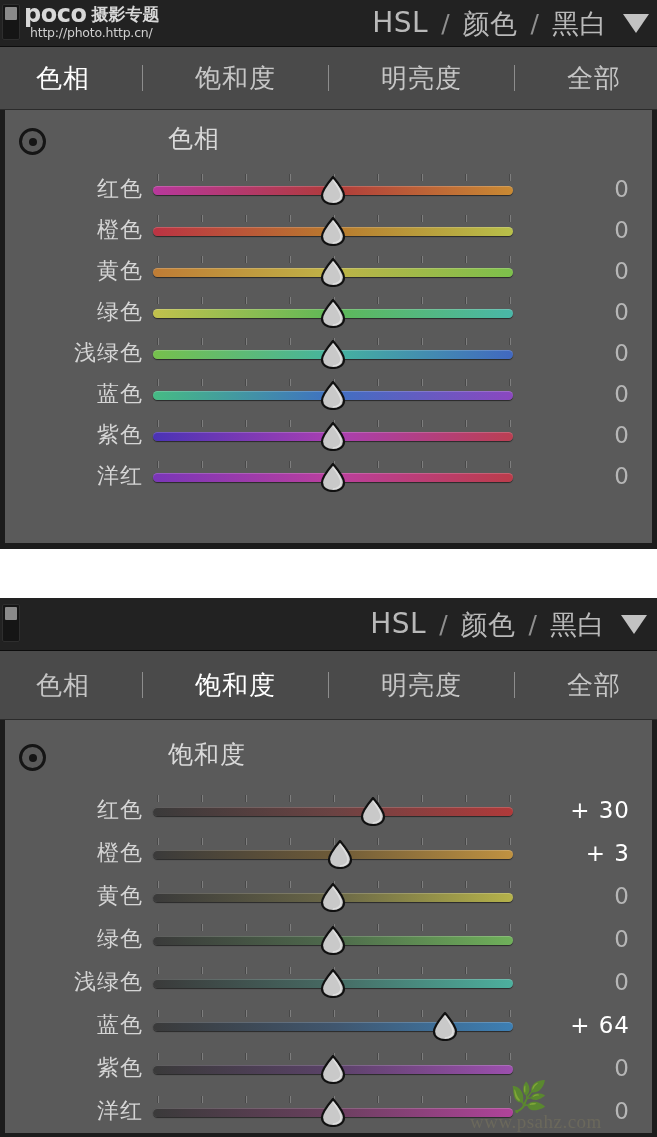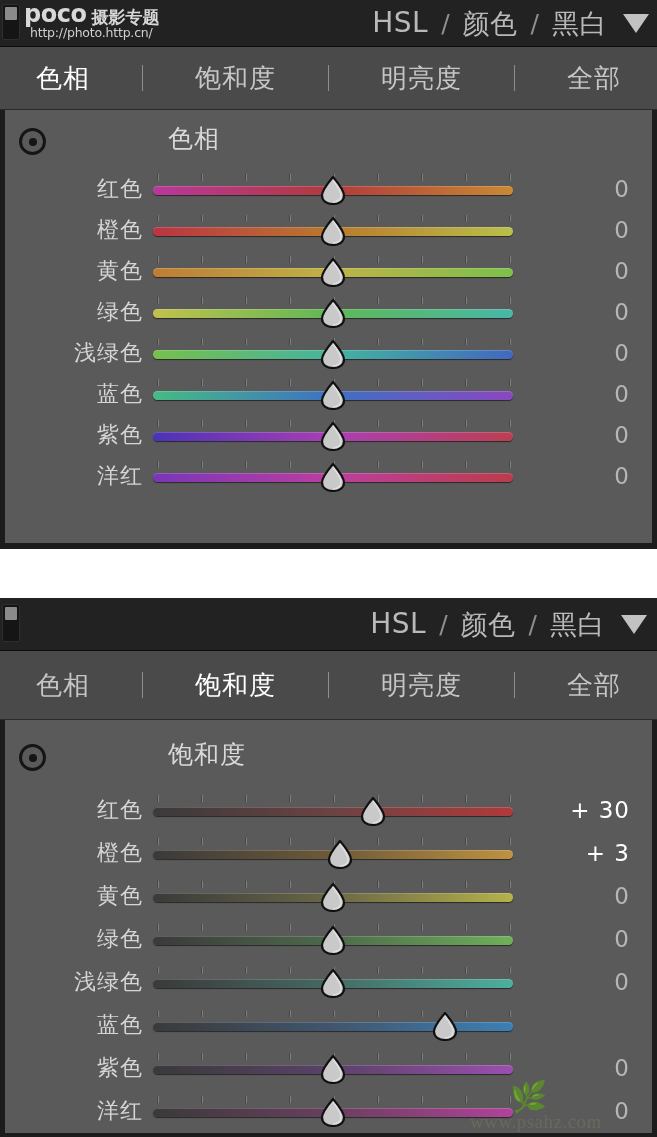--- a/index.html
+++ b/index.html
@@ -62,21 +62,21 @@
 
   .brand {
     position: absolute;
     left: 24px;
     top: 2px;
     color: #d2d2d2;
     line-height: 1;
   }
   .brand-row {
     display: flex;
-    align-items: flex-end;
+    align-items: center;
     gap: 5px;
   }
   .brand-poco {
     font-size: 24px;
     font-weight: 700;
     letter-spacing: -0.5px;
     color: #d8d8d8;
   }
   .brand-cn {
     font-size: 17px;
@@ -711,20 +711,21 @@
                 <div class="tick" style="left: 356px;"></div>
               </div>
               <div class="track" style="background: linear-gradient(to right, rgb(58, 58, 58) 0%, rgb(64, 86, 110) 50%, rgb(61, 127, 180) 100%);"></div>
               <div class="handle" style="left: 81%;">
                 <svg width="26" height="29" viewBox="0 0 26 29">
                   <path d="M13 1 C13 1 24 14 24 19.5 C24 25 19 28 13 28 C7 28 2 25 2 19.5 C2 14 13 1 13 1 Z" fill="#c9c9c9" stroke="#111" stroke-width="2.2" stroke-linejoin="round"></path>
                   <path d="M13 4 C13 4 21 14.5 21 19.5 C21 23.5 17.5 26 13 26" fill="none" stroke="#eaeaea" stroke-width="1.6" opacity="0.65"></path>
                 </svg>
               </div>
             </div>
+            <div class="row-value nonzero">+ 64</div>
           </div>
           <div class="row">
             <div class="row-label">紫色</div>
             <div class="slider">
               <div class="ticks">
                 <div class="tick" style="left: 4px;"></div>
                 <div class="tick" style="left: 48px;"></div>
                 <div class="tick" style="left: 92px;"></div>
                 <div class="tick" style="left: 136px;"></div>
                 <div class="tick" style="left: 180px;"></div>

